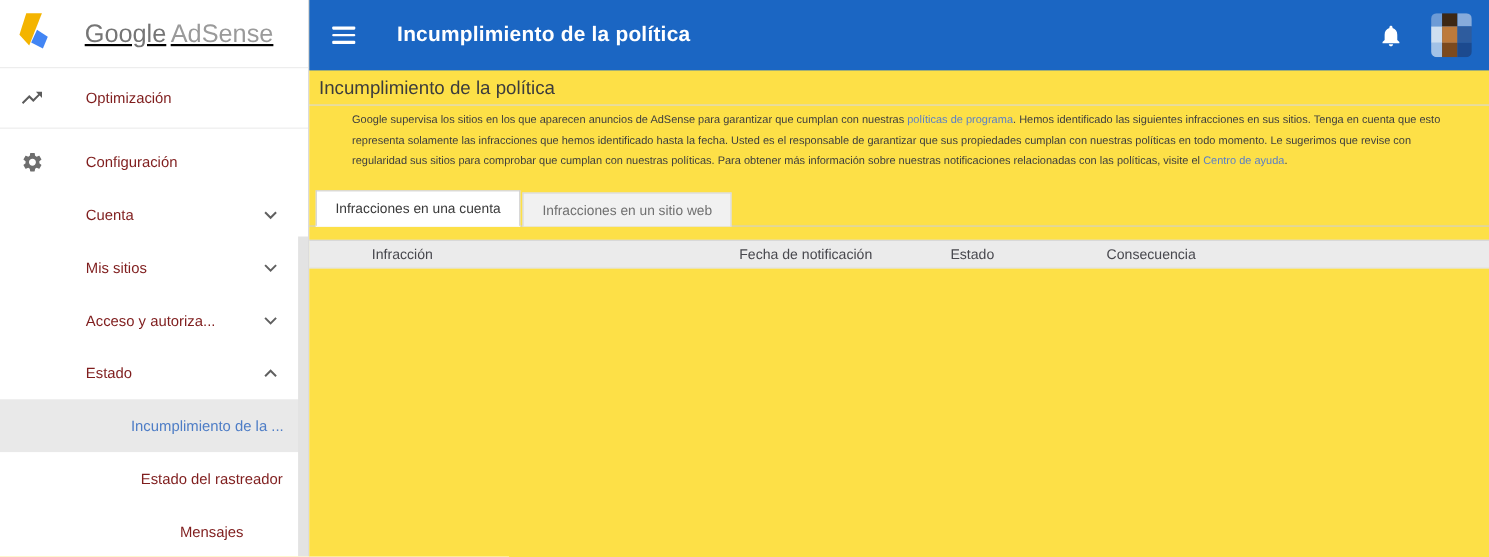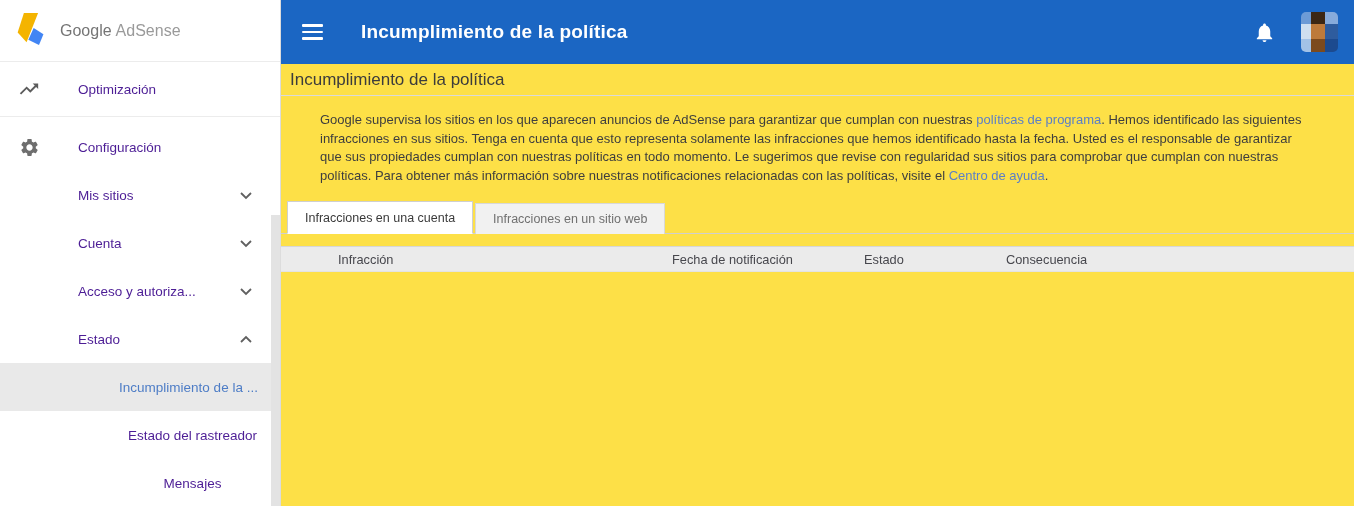--- a/index.html
+++ b/index.html
@@ -6,25 +6,25 @@
   html,body { width:1354px; height:506px; }
   body {
     position:relative; overflow:hidden; background:#fff;
     font-family:"Liberation Sans", sans-serif;
   }
   
   .sidebar { position:absolute; left:0; top:0; width:281px; height:506px;
     background:#fff; border-right:1px solid #dcdcdc; z-index:5; }
   .logo-row { height:62px; display:flex; align-items:center; padding-left:15px;
     border-bottom:1px solid #ececec; }
-  .brand { margin-left:13px; font-size:16px; white-space:nowrap; }
+  .brand { margin-left:30px; font-size:23px; white-space:nowrap;text-decoration:underline; }
   .brand-google { color:#757575; }
   .brand-product { color:#9a9a9a; margin-left:4px; }
   .nav-row { position:relative; height:48px; display:flex; align-items:center;
-    padding-left:78px; font-size:13.5px; color:#4c1d95; cursor:pointer; white-space:nowrap; }
+    padding-left:78px; font-size:13.5px; color:#7f1d1d; cursor:pointer; white-space:nowrap; }
   .nav-row.tall { height:55px; border-bottom:1px solid #ececec; }
   .section-gap { height:6px; }
   .nav-icon { position:absolute; left:18px; top:50%; transform:translateY(-50%);
     width:22px; height:22px; display:flex; align-items:center; justify-content:center; }
   .chevron { position:absolute; right:27px; top:50%; transform:translateY(-50%);
     width:14px; height:10px; display:flex; align-items:center; justify-content:center; }
   .nav-sub { padding-left:105px;justify-content:center; }
   .nav-sub.active { background:#e9e9e9; width:272px; color:#4e7dc6; }
   .scroll-thumb { position:absolute; right:0; top:215px; width:9px; height:291px;
     background:#e3e3e3; }
@@ -35,21 +35,21 @@
     justify-content:center; gap:4px; cursor:pointer; margin-left:3px; }
   .hamburger span { display:block; width:21px; height:2.6px; background:#fff; border-radius:1px; }
   .appbar-title { color:#fff; font-size:19px; font-weight:bold; margin-left:35px; letter-spacing:.2px; }
   .appbar-spacer { flex:1; }
   .bell { width:24px; height:26px; margin-right:24px; cursor:pointer; display:flex; align-items:center; }
   .avatar { width:37px; height:40px; border-radius:5px; overflow:hidden; cursor:pointer;
     display:grid; grid-template-columns:10fr 14fr 13fr; grid-template-rows:12fr 15fr 13fr; }
   .heading-row { height:32px; border-bottom:1px solid #dadada; display:flex;
     align-items:center; padding-left:9px; }
   .page-heading { font-size:17px; color:#3c3c3c; }
-  .intro { margin:15px 41px 0 39px; font-size:13px; line-height:18.5px; color:#3e3e3e; }
+  .intro { margin:5px 41px 0 39px; font-size:10px; line-height:18.5px; color:#3e3e3e; }
   .intro a { color:#5b7fc7; text-decoration:none; cursor:pointer; }
   .tabs-row { margin-top:15px; padding-left:6px; border-bottom:1px solid #cfcfcf;
     display:flex; align-items:flex-end; height:34px; }
   .tab { padding:0 17px; font-size:12.5px; margin-bottom:-1px; cursor:pointer; white-space:nowrap; }
   .tab.active { background:#fff; border:1px solid #cfcfcf; border-bottom:1px solid #fff;
     color:#3a3a3a; height:33px; line-height:32px; z-index:2; }
   .tab.inactive { background:#f1f1f1; border:1px solid #d8d8d8; border-bottom:none;
     color:#707070; margin-left:2px; height:31px; line-height:30px;margin-top:44px; }
   .table-head { margin-top:12px; height:26px; background:#ebebeb;
     border-top:1px solid #d6d6d6; border-bottom:1px solid #e3e3e3;
@@ -89,30 +89,30 @@
   <div class="nav-row">
     <span class="nav-icon">
       <svg width="21" height="21" viewBox="0 0 24 24" fill="#6e6e6e">
         <path d="M19.14 12.94c.04-.3.06-.61.06-.94 0-.32-.02-.64-.07-.94l2.03-1.58c.18-.14.23-.41.12-.61l-1.92-3.32c-.12-.22-.37-.29-.59-.22l-2.39.96c-.5-.38-1.03-.7-1.62-.94l-.36-2.54c-.04-.24-.24-.41-.48-.41h-3.84c-.24 0-.43.17-.47.41L9.25 5.35c-.59.24-1.13.57-1.62.94L5.24 5.33c-.22-.08-.47 0-.59.22L2.74 8.87c-.12.21-.08.47.12.61l2.03 1.58c-.05.3-.09.63-.09.94s.02.64.07.94l-2.03 1.58c-.18.14-.23.41-.12.61l1.92 3.32c.12.22.37.29.59.22l2.39-.96c.5.38 1.03.7 1.62.94l.36 2.54c.05.24.24.41.48.41h3.84c.24 0 .44-.17.47-.41l.36-2.54c.59-.24 1.13-.56 1.62-.94l2.39.96c.22.08.47 0 .59-.22l1.92-3.32c.12-.22.07-.47-.12-.61l-2.01-1.58zM12 15.6c-1.98 0-3.6-1.62-3.6-3.6s1.62-3.6 3.6-3.6 3.6 1.62 3.6 3.6-1.62 3.6-3.6 3.6z"></path>
       </svg>
     </span>
     <span>Configuración</span>
   </div>
 
   <div class="nav-row">
-    <span>Mis sitios</span>
+    <span>Cuenta</span>
     <span class="chevron">
       <svg width="14" height="9" viewBox="0 0 14 9" fill="none" stroke="#606060" stroke-width="1.8">
           <polyline points="2,2 7,7 12,2"></polyline>
         </svg>
     </span>
   </div>
 
   <div class="nav-row">
-    <span>Cuenta</span>
+    <span>Mis sitios</span>
     <span class="chevron">
       <svg width="14" height="9" viewBox="0 0 14 9" fill="none" stroke="#606060" stroke-width="1.8">
           <polyline points="2,2 7,7 12,2"></polyline>
         </svg>
     </span>
   </div>
 
   <div class="nav-row">
     <span>Acceso y autoriza...</span>
     <span class="chevron">

